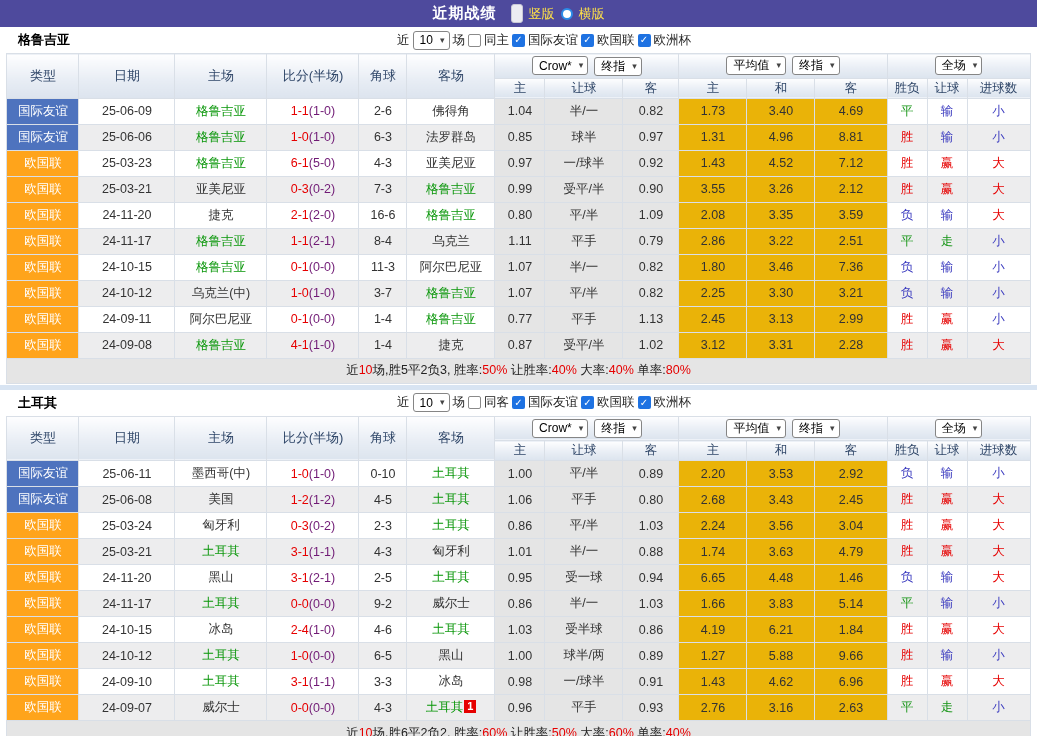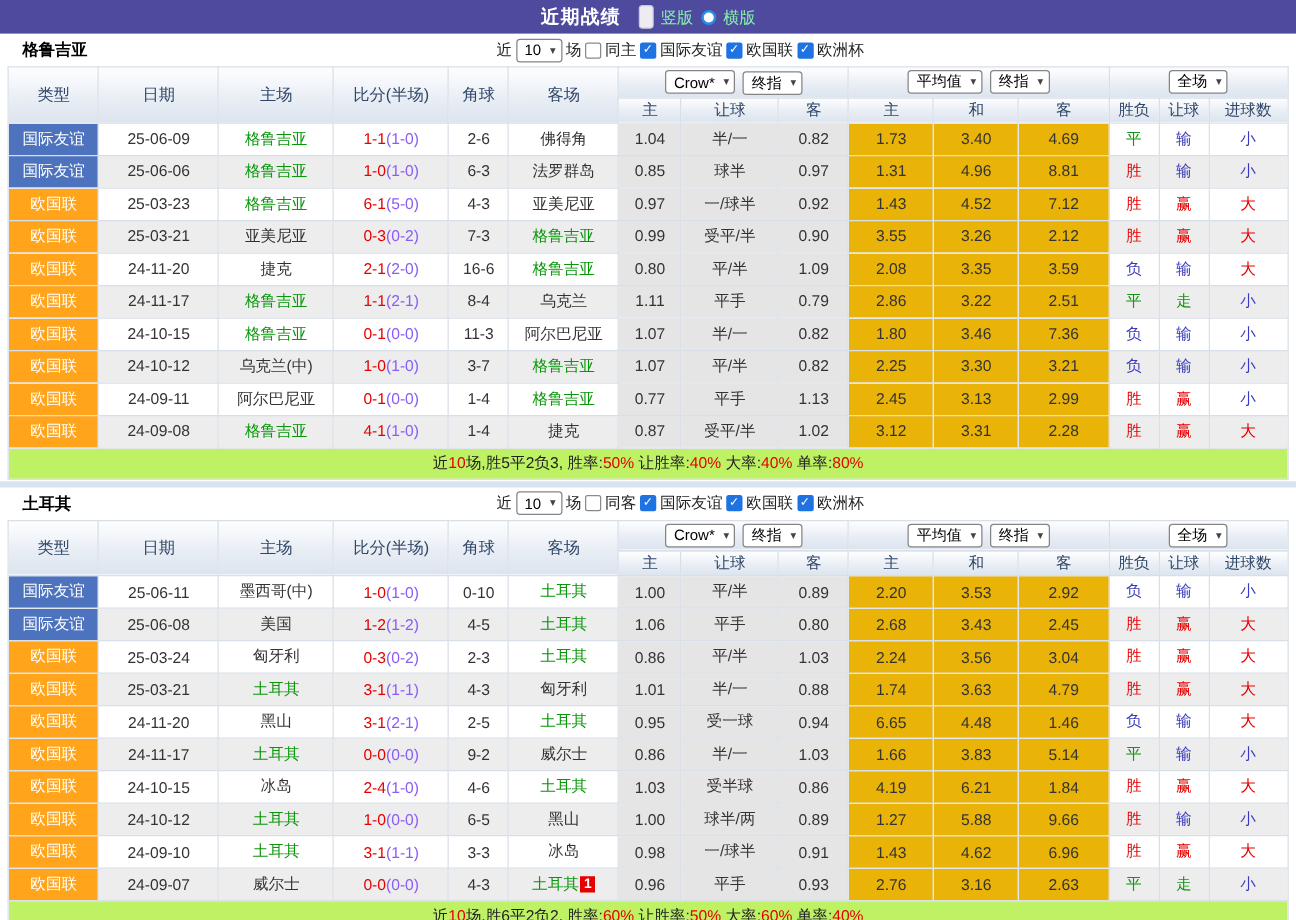--- a/index.html
+++ b/index.html
@@ -8,21 +8,21 @@
     font-family:"Liberation Sans","DejaVu Sans",sans-serif;
     background:#D8E4F2;color:#333;font-size:12.5px;
   }
   
   .title-bar{height:27px;background:#4E4A9D;display:flex;align-items:center;justify-content:center;gap:8px;color:#fff}
   .title-bar .title{font-weight:bold;font-size:15px;letter-spacing:1px}
   .radio-group{display:flex;align-items:center;gap:6px;margin-left:6px}
   .radio{width:12px;height:12px;border-radius:50%;display:inline-block}
   .radio.sel{background:#ECECF2;border:1px solid #c9c9d6}
   .radio.unsel{background:#fff;border:2px solid #2B8CE8}
-  .radio-label{font-size:13px;color:#86efac}
+  .radio-label{font-size:13px;color:#fde047}
   
   .team-section{background:#fff;padding-bottom:1px}
   #sections > section + section{margin-top:5px}
   .section-top{height:26px;display:flex;align-items:center;padding:0 10px 0 18px}
   .team-name{font-weight:bold;font-size:13px;color:#000}
   .filter{margin-left:auto;margin-right:336px;display:flex;align-items:center;gap:3px;white-space:nowrap}
   .f-label{color:#222;font-size:12.5px}
   
   .sel{display:inline-flex;align-items:center;background:#fff;border:1px solid #858585;border-radius:3px;height:19px;padding:0 4px 0 6px;font-size:12px;color:#000;gap:7px;cursor:default}
   .sel .caret{font-size:9px;color:#444;line-height:1}
@@ -40,26 +40,26 @@
   .group-th .sel{margin:0 3px}
   tbody td{height:26px}
   tbody tr:nth-child(even) td.plain{background:#EDEDEE}
   td.odds-cell{background:#e5e5e5}
   td.avg-cell{background:#eab308}
   td.type-badge{color:#fff;font-size:12.5px}
   td.type-badge.blue{background:#4E73BE}
   td.type-badge.orange{background:#FFA41B}
   td.team.focus{color:#099609}
   .score-red{color:#E60000}
-  .score-half{color:#8b5cf6}
+  .score-half{color:#701a75}
   .res-red{color:#E60000}
   .res-green{color:#149414}
   .res-blue{color:#3A3ABF}
   .red-card{display:inline-block;background:#E60000;color:#fff;font-size:11px;font-weight:bold;line-height:13px;padding:0 3px;margin-left:1px;vertical-align:1px}
-  tr.summary-row td{height:25px;background:#bef264;font-size:12.5px;color:#222}
+  tr.summary-row td{height:25px;background:#e5e5e5;font-size:12.5px;color:#222}
   tr.summary-row .red{color:#E60000}
 </style>
 </head>
 <body>
 
 <div class="title-bar">
   <span class="title">近期战绩</span>
   <span class="radio-group">
     <span class="radio sel"></span>
     <span class="radio-label">竖版</span>

